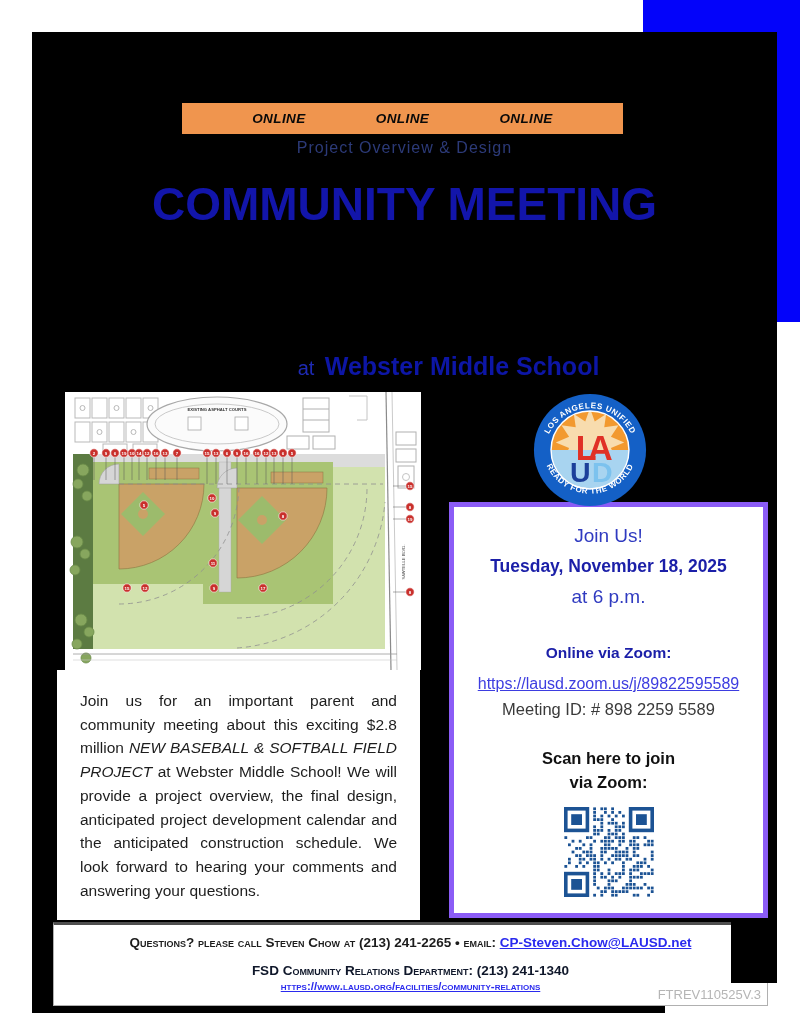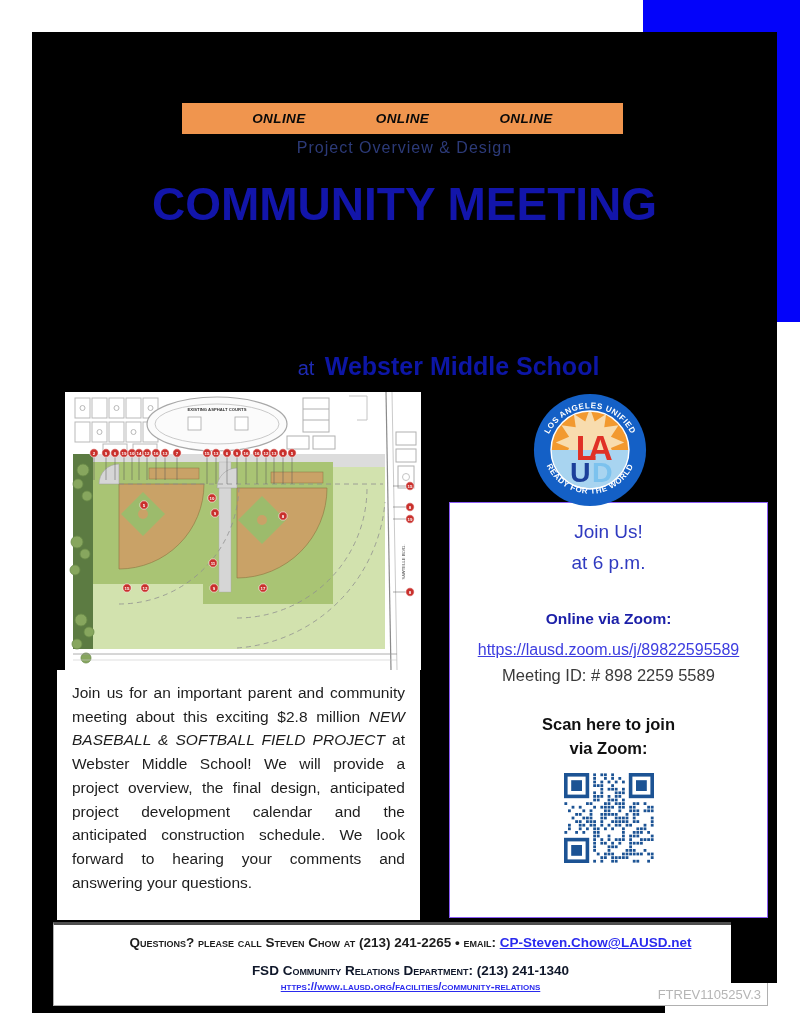--- a/index.html
+++ b/index.html
@@ -27,34 +27,34 @@
 
   
   #site-plan{left:65px;top:392px;width:356px;height:278px;background:#fff;z-index:2;}
   #site-plan svg{display:block;width:356px;height:278px;}
 
   
   #lausd-logo{left:533px;top:393px;width:114px;height:114px;z-index:5;}
 
   
   #zoom-card{left:449px;top:502px;width:319px;height:416px;background:#fff;
-    border:1px solid #8b5cf6;box-sizing:border-box;text-align:center;z-index:3;}
+    border:5px solid #8b5cf6;box-sizing:border-box;text-align:center;z-index:3;}
   .join{margin-top:18px;font-size:19px;color:#2f3ac0;}
   .date{margin-top:9px;font-size:17.5px;font-weight:700;color:#1b1fa8;}
   .time{margin-top:9px;font-size:19px;color:#2f3ac0;}
   .zoom-head{margin-top:36px;font-size:15.5px;font-weight:700;color:#1b1fa8;}
   .zoom-link{display:inline-block;margin-top:13px;font-size:16px;color:#3d3de0;text-decoration:underline;}
   .meeting-id{margin-top:7px;font-size:16.5px;color:#3a3a3a;}
   .scan{margin-top:28px;font-size:16.5px;font-weight:700;color:#111;line-height:1.45;}
   #qr-wrap{margin-top:12px;}
 
   
   #desc-card{left:57px;top:670px;width:363px;height:250px;background:#fff;box-sizing:border-box;
     padding:11px 15px;z-index:3;}
-  #desc-card p{margin:0;font-size:15.5px;line-height:1.53;color:#1d1d1d;text-align:justify;}
+  #desc-card p{margin:8px;font-size:15.5px;line-height:1.53;color:#1d1d1d;text-align:justify;}
   #desc-card .it{font-style:italic;}
 
   
   #footer-card{left:53px;top:922px;width:715px;height:84px;background:#fff;box-sizing:border-box;
     border:1px solid #b0b0b0;border-top:3px solid #4f4f4f;text-align:center;z-index:5;}
   .f-line1{margin-top:10px;font-size:13.5px;font-weight:600;font-variant:small-caps;color:#1c1c1c;}
   .f-line2{margin-top:13px;font-size:13.5px;font-weight:600;font-variant:small-caps;color:#0f172a;}
   .f-line3{margin-top:2px;font-size:11.5px;font-weight:600;font-variant:small-caps;}
   .f-link{color:#2a2aee;text-decoration:underline;font-variant:normal;}
   .f-link3{color:#2a2aee;text-decoration:underline;}
@@ -296,20 +296,21 @@
         <textPath href="#arcTop" startOffset="50%" text-anchor="middle">LOS ANGELES UNIFIED</textPath>
       </text>
       <text font-size="8.5" font-weight="bold" fill="#fff" letter-spacing="0.6">
         <textPath href="#arcBot" startOffset="50%" text-anchor="middle">READY FOR THE WORLD</textPath>
       </text>
     </svg>
   </div>
 
   <div class="abs" id="zoom-card">
     <div class="join">Join Us!</div>
+    <div class="date">Tuesday, November 18, 2025</div>
     <div class="time">at 6 p.m.</div>
     <div class="zoom-head">Online via Zoom:</div>
     <a class="zoom-link" href="#">https://lausd.zoom.us/j/89822595589</a>
     <div class="meeting-id">Meeting ID: # 898 2259 5589</div>
     <div class="scan">
       <span>Scan here to join</span><br>
       <span>via Zoom:</span>
     </div>
     <div id="qr-wrap">
       <svg id="qr-svg" width="90" height="90" viewBox="0 0 90 90">

